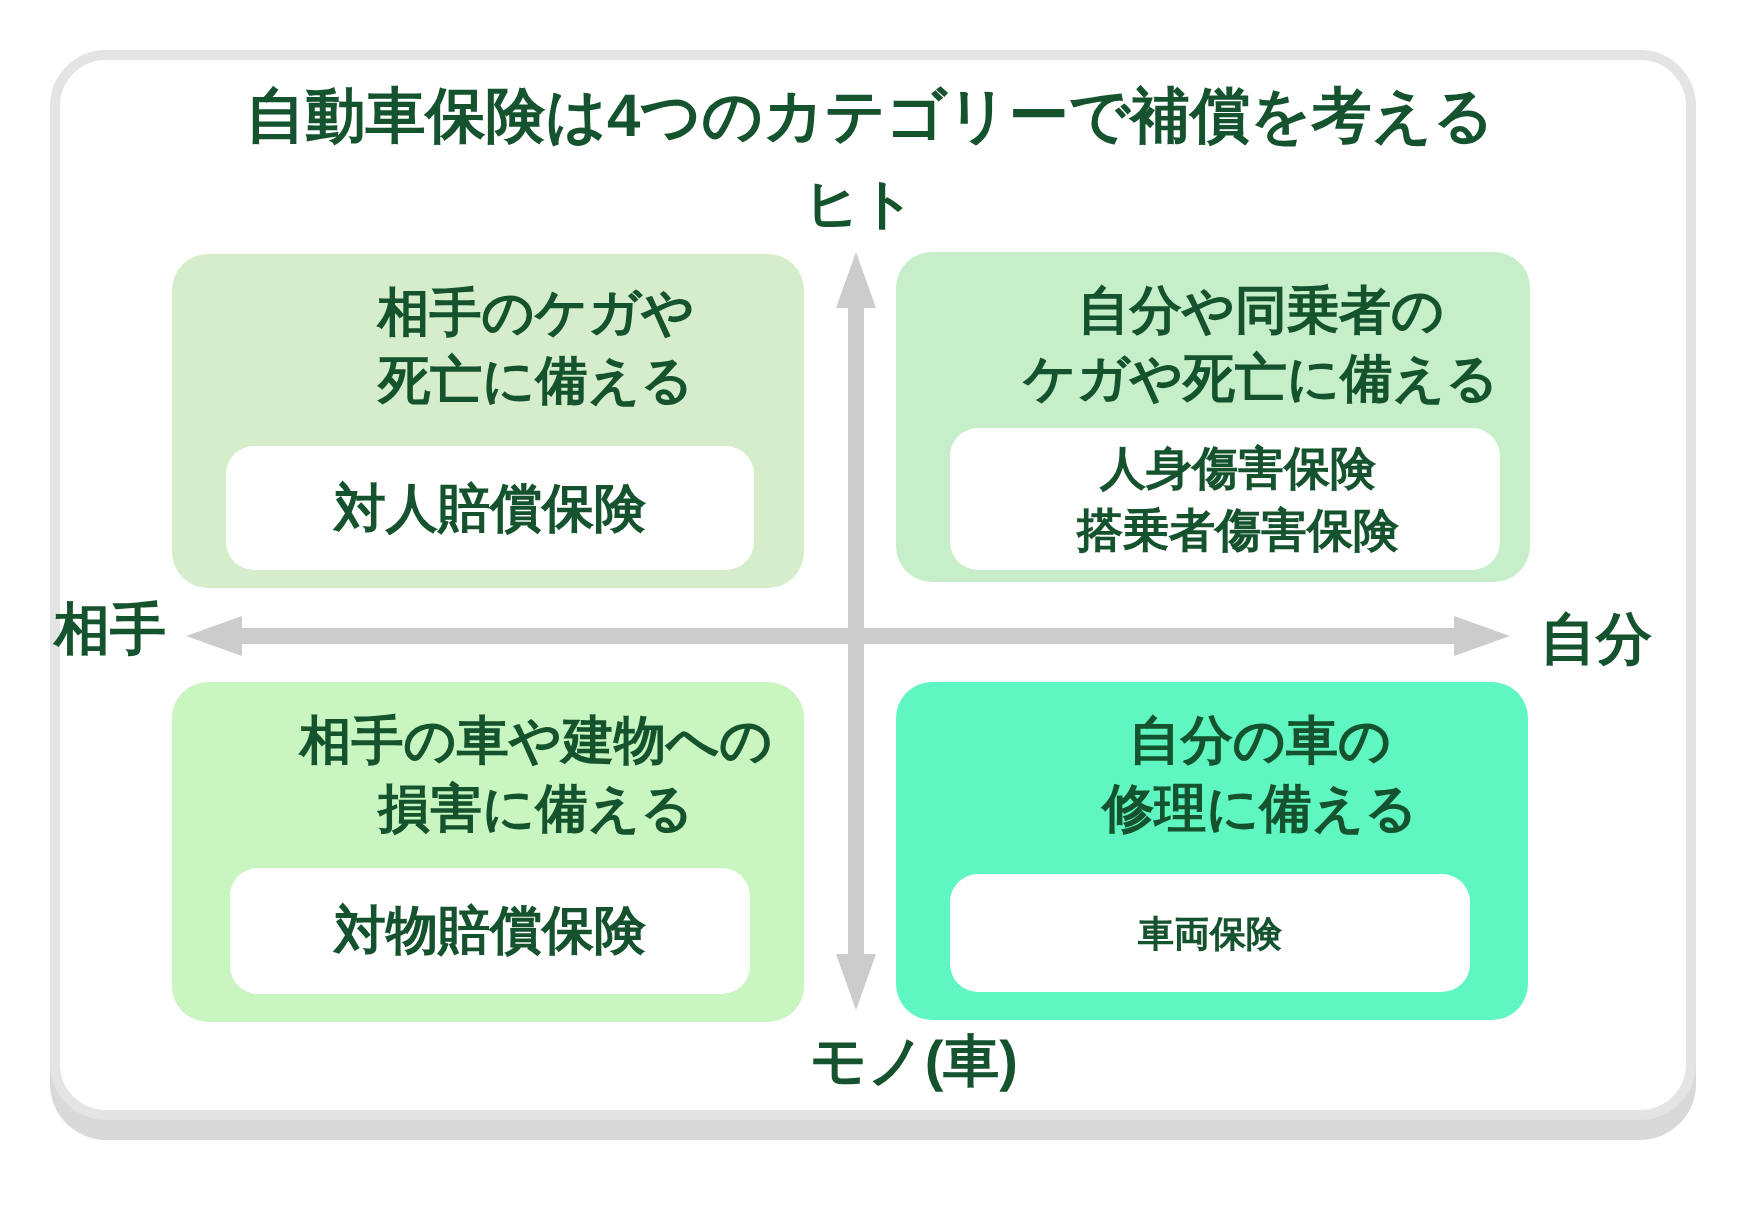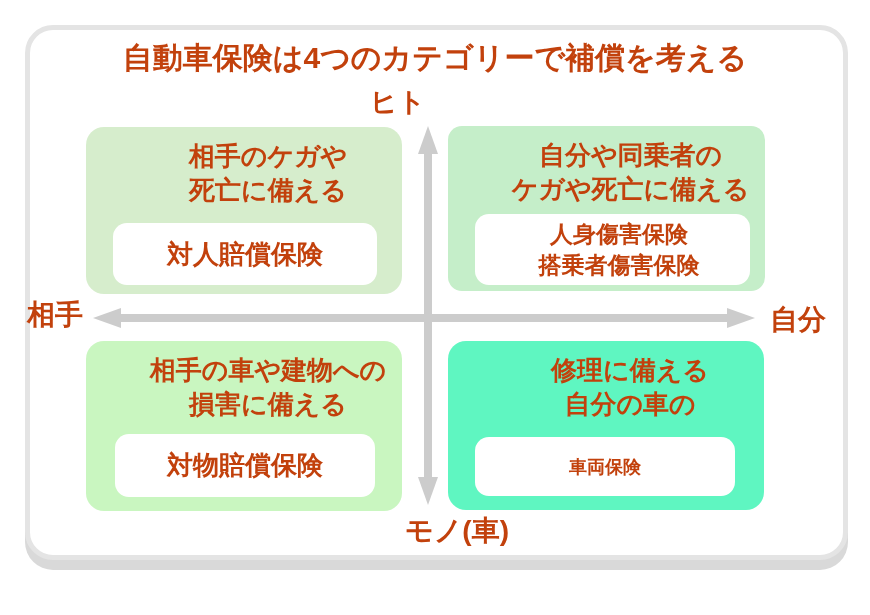--- a/index.html
+++ b/index.html
@@ -7,21 +7,21 @@
     padding: 0;
     background: #ffffff;
     font-family: "Liberation Sans", "DejaVu Sans", sans-serif;
   }
   .stage {
     position: relative;
     width: 870px;
     height: 615px;
     background: #ffffff;
     overflow: hidden;
-    color: #c2410c;
+    color: #14532d;
   }
   .card {
     position: absolute;
     left: 25px;
     top: 25px;
     width: 813px;
     height: 525px;
     background: #ffffff;
     border: 5px solid #e4e4e4;
     border-radius: 28px;
@@ -37,21 +37,21 @@
     font-weight: bold;
     letter-spacing: 0px;
     white-space: nowrap;
   }
   .axis-label {
     position: absolute;
     font-size: 28px;
     font-weight: bold;
     white-space: nowrap;
   }
-  .axis-top    { left: 370px; top: 84px;  width: 120px; font-size: 27px; }
+  .axis-top    { left: 370px; top: 84px;  width: 120px; text-align: center; font-size: 27px; }
   .axis-bottom { left: 344px; top: 512px; width: 165px; text-align: right; }
   .axis-left   { left: 27px;  top: 296px; }
   .axis-right  { left: 770px; top: 301px; font-family: Liberation Serif, serif; }
 
   
   .h-arrow { position: absolute; left: 93px; top: 308px; width: 662px; height: 20px; }
   .h-arrow .shaft {
     position: absolute; left: 24px; right: 24px; top: 6px; height: 8px;
     background: #cccccc;
   }
@@ -80,21 +80,21 @@
     border-left: 10px solid transparent; border-right: 10px solid transparent;
     border-top: 28px solid #cccccc;
   }
 
   
   .quad {
     position: absolute;
     border-radius: 18px;
   }
   .quad-tl { left: 86px;  top: 127px; width: 316px; height: 167px; }
-  .quad-tr { left: 448px; top: 126px; width: 317px; height: 165px; border-radius: 14px; }
+  .quad-tr { left: 448px; top: 126px; width: 317px; height: 165px; }
   .quad-bl { left: 86px;  top: 341px; width: 316px; height: 170px; }
   .quad-br { left: 448px; top: 341px; width: 316px; height: 169px; }
 
   .q-heading {
     padding-top: 12px;
     text-align: center;
     font-size: 26px;
     font-weight: bold;
     line-height: 34px;
     white-space: nowrap;
@@ -170,21 +170,21 @@
       <div>相手の車や建物への</div>
       <div>損害に備える</div>
     </div>
   </div>
   <div class="pill pill-bl">
     <div>対物賠償保険</div>
   </div>
 
   <div class="quad quad-br" style="background-color: rgb(95, 246, 193);">
     <div class="q-heading">
+      <div>自分の車の</div>
       <div>修理に備える</div>
-      <div>自分の車の</div>
     </div>
   </div>
   <div class="pill pill-br">
     <div>車両保険</div>
   </div>
 
 </div>
 
 </body></html>

